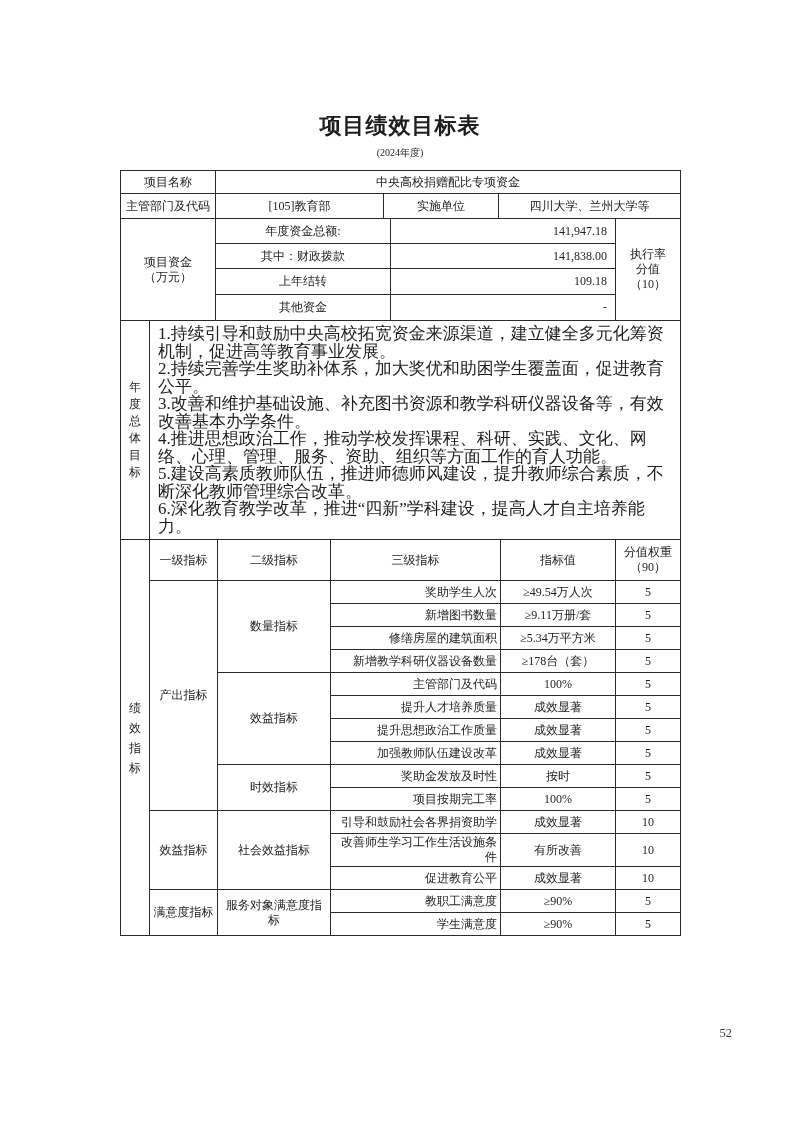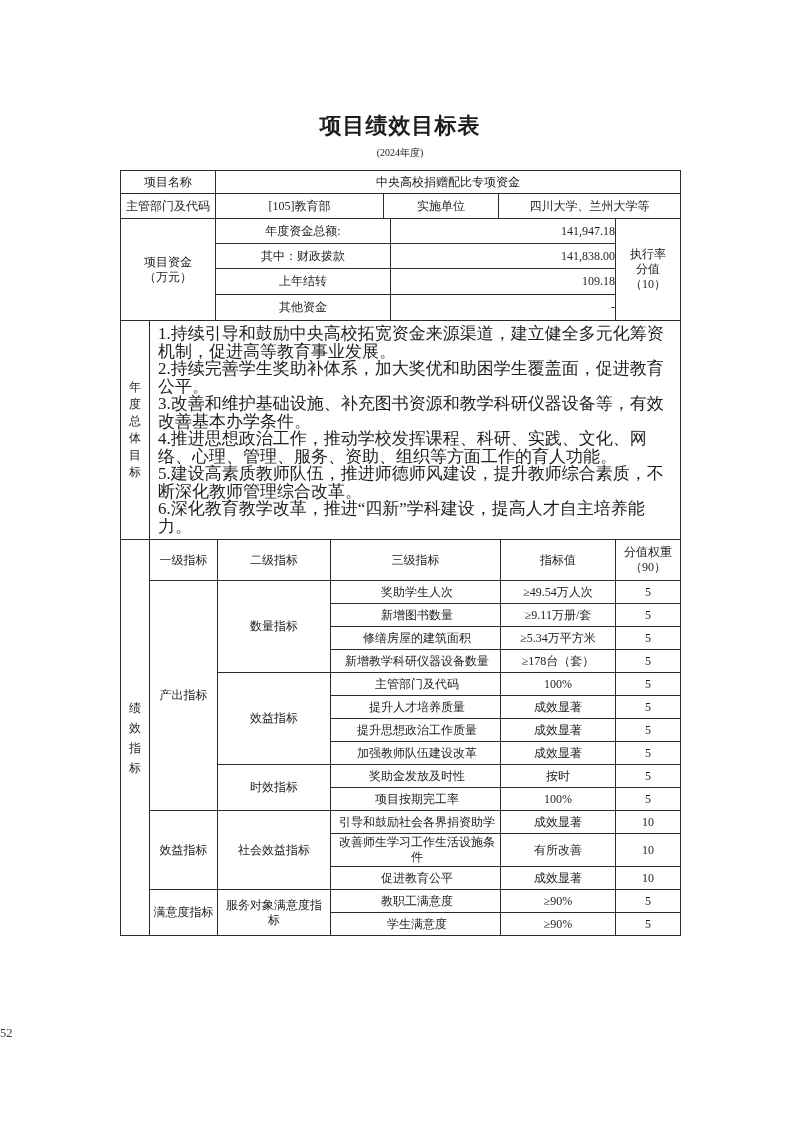--- a/index.html
+++ b/index.html
@@ -18,33 +18,33 @@
     font-size:10px;
   }
   #table-wrap{position:absolute;top:170px;left:120px;width:560px;}
   table{border-collapse:collapse;table-layout:fixed;width:560px;}
   table + table{margin-top:-1px;}
   td{
     border:1px solid #2b2b2b;font-size:12px;line-height:15px;
     text-align:center;vertical-align:middle;padding:1px 3px;
     overflow:hidden;font-weight:normal;
   }
-  .left{text-align:center;padding-left:6px;}
-  .num{text-align:right;padding-right:0;}
+  .left{text-align:right;padding-left:6px;}
+  .num{text-align:right;padding-right:8px;}
   .vlabel{font-size:12px;line-height:17px;padding:0;}
   .vlabel2{font-size:12px;line-height:20px;padding:0;}
   .goals{
     text-align:left;vertical-align:middle;padding:4px 6px 4px 8px;
     font-size:17px;line-height:17.5px;
   }
   .r23{height:23px;} .r25{height:25px;} .r26{height:26px;margin-left:48px;}
   .hdr{height:41px;}
   .goalrow{height:137px;}
   #page-number{
-    position:absolute;top:1026px;left:0;width:732px;text-align:left;
+    position:absolute;top:1026px;left:0;width:732px;text-align:right;
     font-size:12.5px;color:#3a3a4a;
   }
 </style>
 </head>
 <body>
 
 <div id="doc-title">项目绩效目标表</div>
 <div id="doc-subtitle">(2024年度)</div>
 
 <div id="table-wrap">

